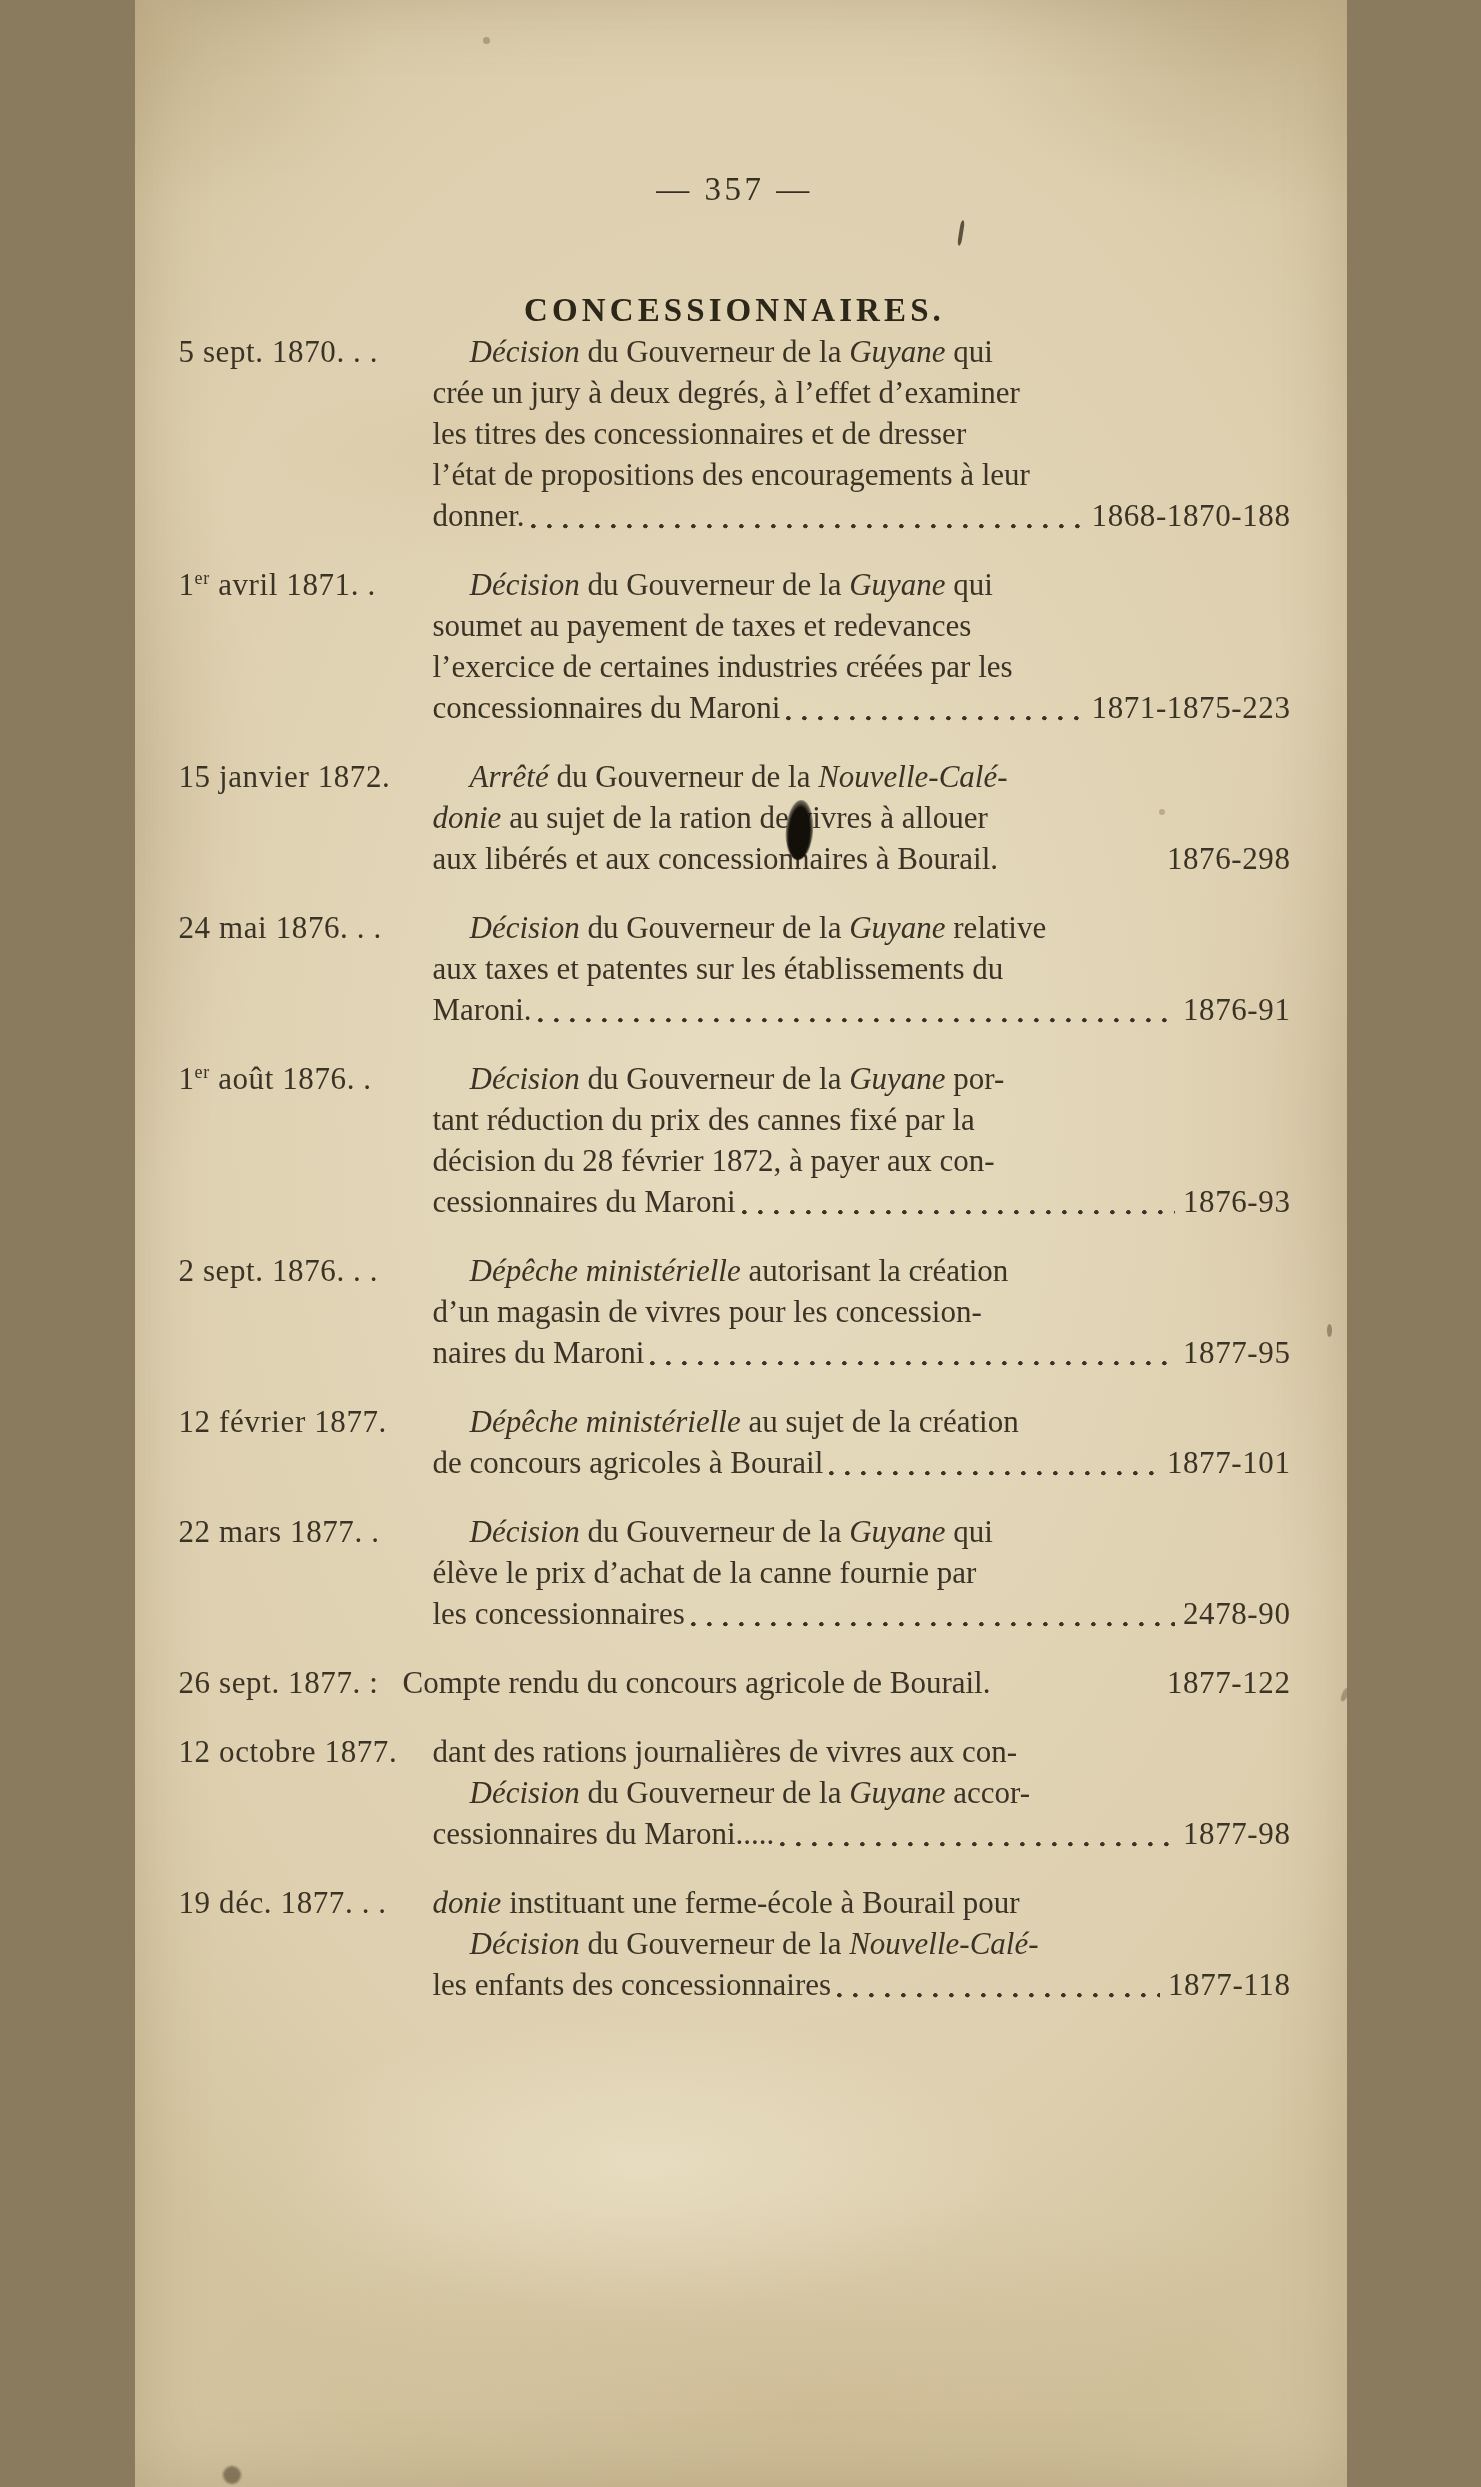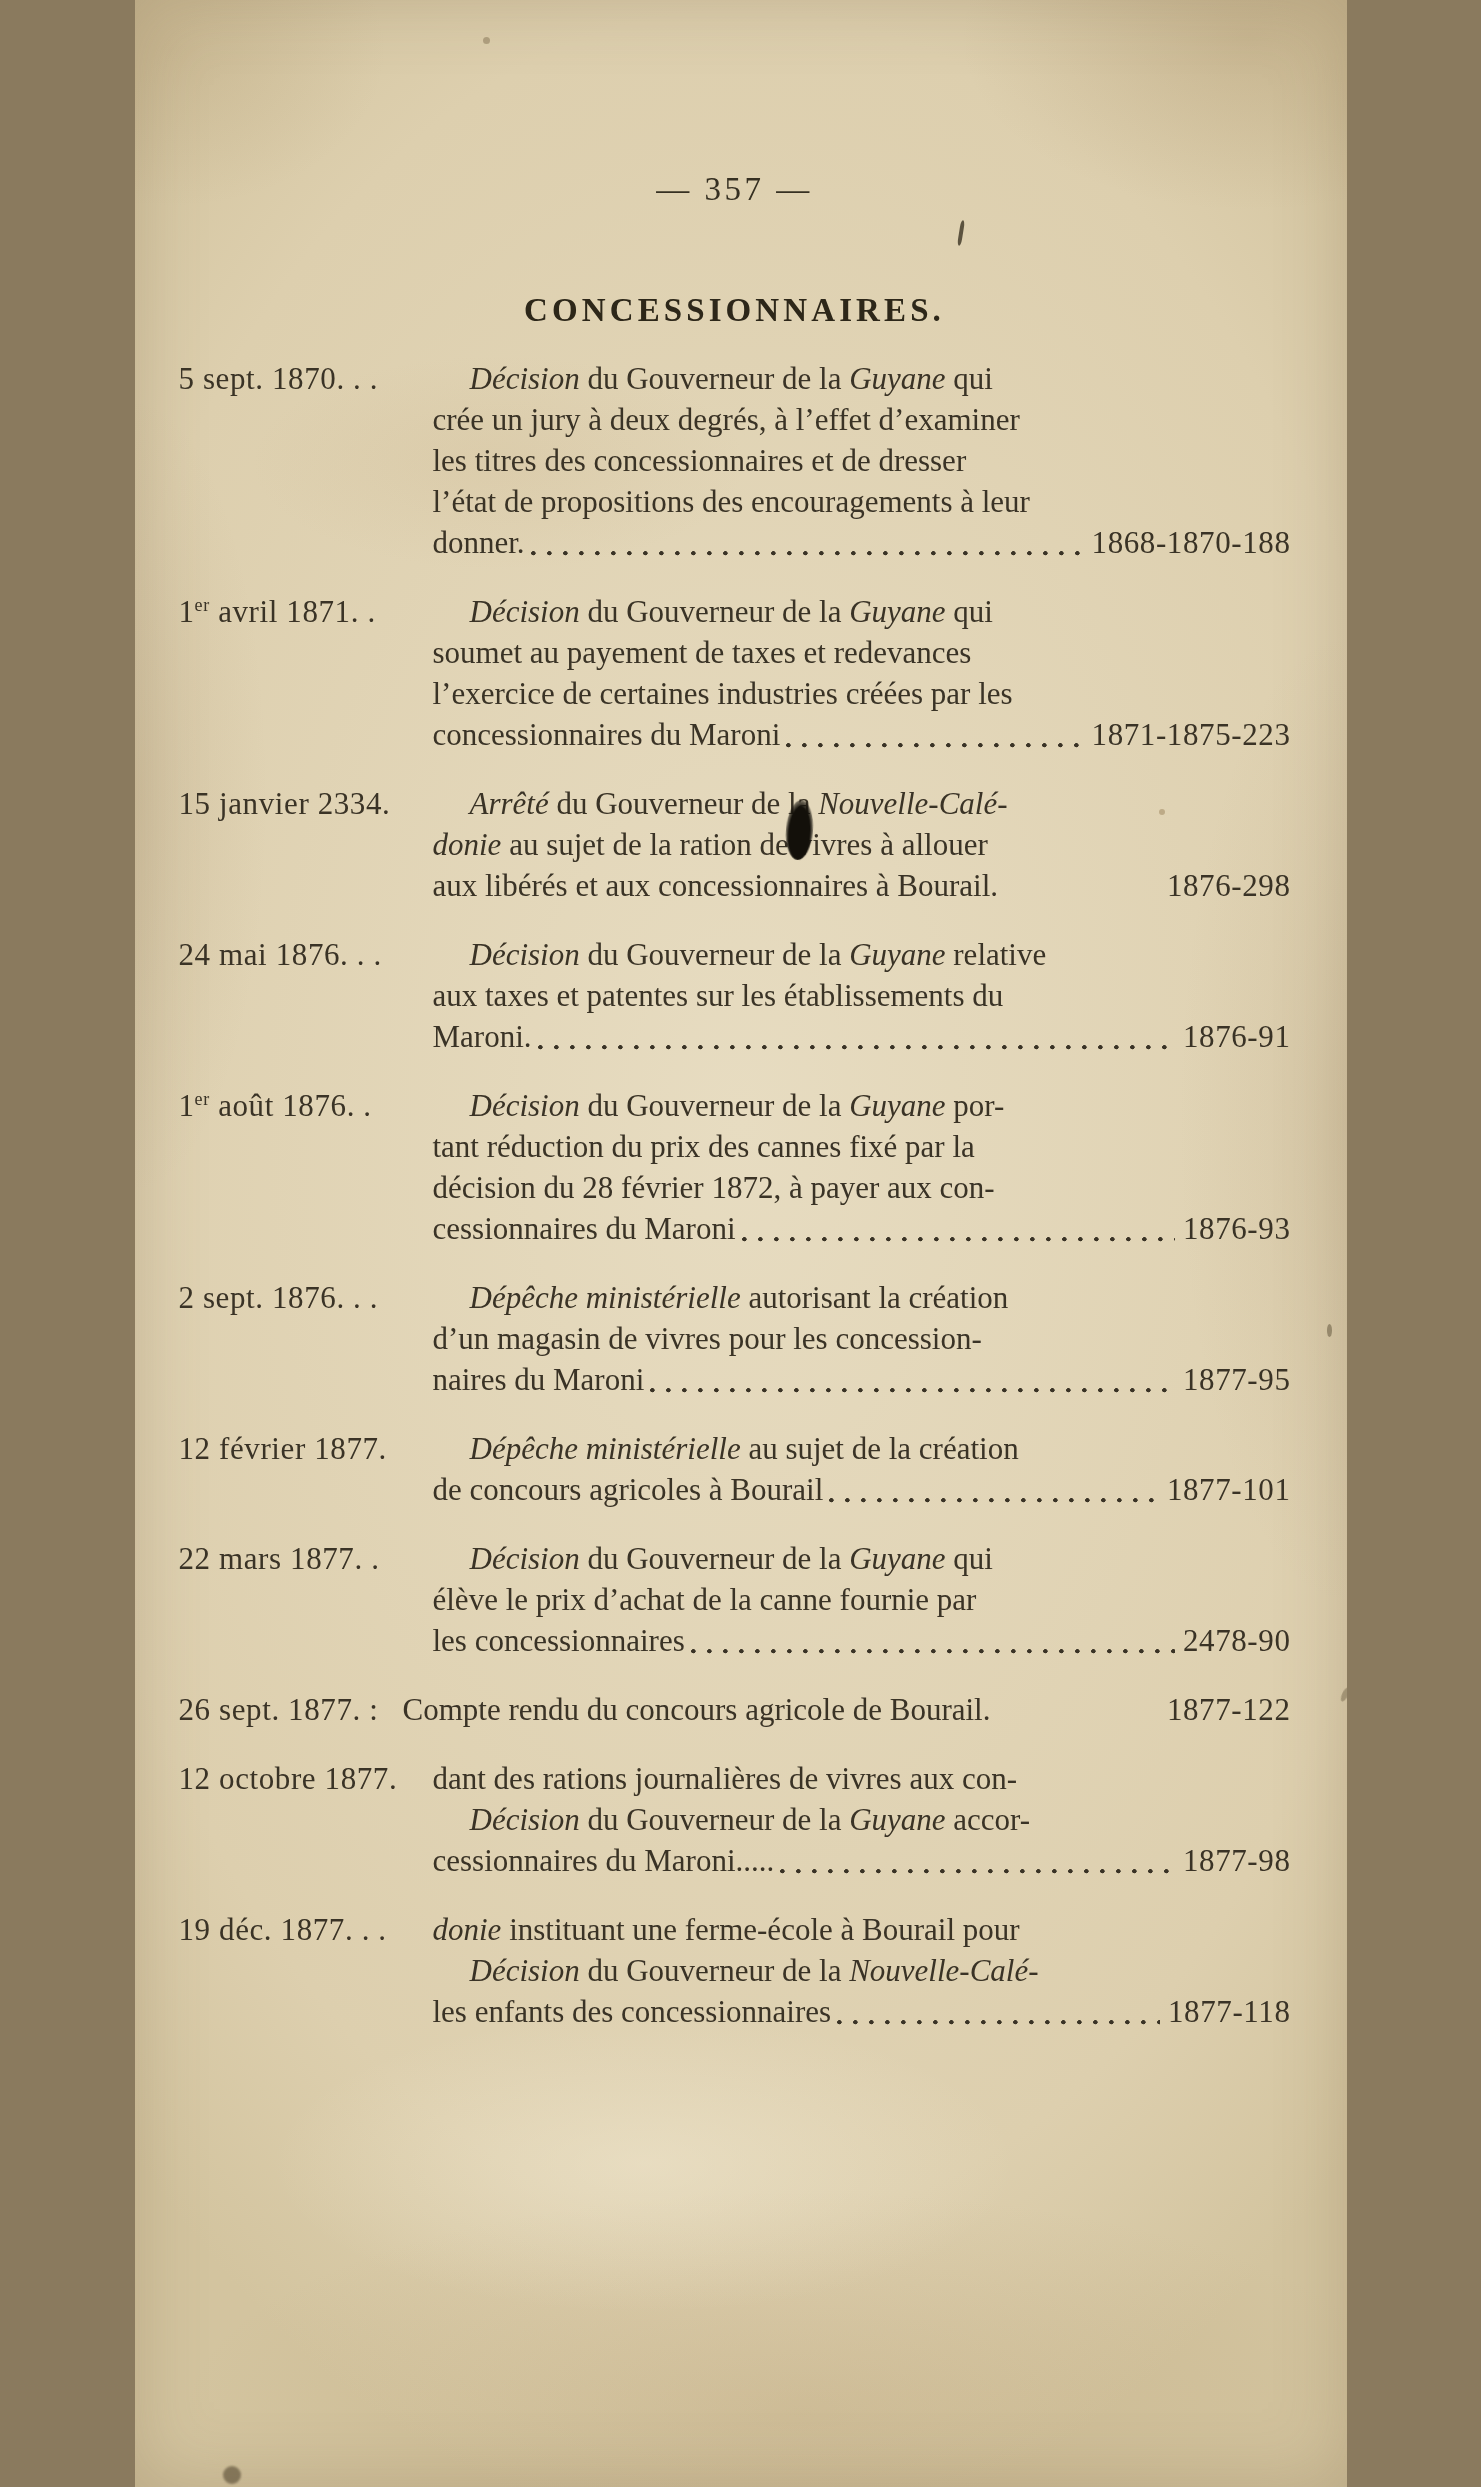--- a/index.html
+++ b/index.html
@@ -17,21 +17,21 @@
       radial-gradient(ellipse 532px 213px at 42% 87%, rgba(244,236,214,.45), rgba(244,236,214,0) 70%),
       radial-gradient(ellipse 828px 296px at 55% 97%, rgba(168,138,92,.20), rgba(168,138,92,0) 75%),
       radial-gradient(ellipse 355px 154px at 30% 18.6%, rgba(188,160,115,.14), rgba(188,160,115,0) 70%),
       radial-gradient(ellipse 887px 1420px at 50% 45%, #e7dcc1, #ddcfae 78%, #d3c49f 100%);
     box-shadow:inset 0 0 71px rgba(110,88,56,.25);
     overflow:hidden;
   }
   .content{position:absolute;left:44px;top:0;width:1112px;}
   .pagenum{margin-top:169px;text-align:center;font-size:33px;line-height:41px;letter-spacing:3.5px;color:#363022;}
   .title{margin-top:80px;text-align:center;font-size:33px;line-height:41px;font-weight:bold;letter-spacing:4.1px;color:#2d2719;}
-  .entries{margin-top:27px;}
+  .entries{}
   .entry{display:flex;align-items:flex-start;margin-bottom:28px;font-size:31px;line-height:41px;}
   .date{width:254px;flex:0 0 254px;letter-spacing:0.6px;white-space:nowrap;}
   .date sup{font-size:.58em;vertical-align:super;line-height:0;}
   .body{flex:1 1 auto;min-width:0;}
   .line{display:flex;align-items:flex-end;white-space:pre;}
   .line .txt{flex:0 0 auto;}
   .line.first .txt{padding-left:37px;}
   .line.flush{margin-left:-30px;gap:8px;}
   .em{font-style:italic;}
   .leader{flex:1 1 auto;align-self:stretch;margin:0 8.3px 0 6px;
@@ -73,21 +73,21 @@
         <div class="entry">
           <div class="date"><span>1</span><span><sup>er</sup></span><span> avril 1871. .</span></div>
           <div class="body">
             <div class="line first"><span class="txt"><span class="em">Décision</span><span> du Gouverneur de la </span><span class="em">Guyane</span><span> qui</span></span></div>
             <div class="line"><span class="txt"><span>soumet au payement de taxes et redevances</span></span></div>
             <div class="line"><span class="txt"><span>l’exercice de certaines industries créées par les</span></span></div>
             <div class="line"><span class="txt"><span>concessionnaires du Maroni</span></span><span class="leader"></span><span class="ref">1871-1875-223</span></div>
           </div>
         </div>
         <div class="entry">
-          <div class="date"><span>15 janvier 2334.</span></div>
+          <div class="date"><span>15 janvier 1872.</span></div>
           <div class="body">
             <div class="line first"><span class="txt"><span class="em">Arrêté</span><span> du Gouverneur de la </span><span class="em">Nouvelle-Calé-</span></span></div>
             <div class="line"><span class="txt"><span class="em">donie</span><span> au sujet de la ration de vivres à allouer</span></span></div>
             <div class="line"><span class="txt"><span>aux libérés et aux concessionnaires à Bourail.</span></span><span class="spacer"></span><span class="ref">1876-298</span></div>
           </div>
         </div>
         <div class="entry">
           <div class="date"><span>24 mai 1876. . .</span></div>
           <div class="body">
             <div class="line first"><span class="txt"><span class="em">Décision</span><span> du Gouverneur de la </span><span class="em">Guyane</span><span> relative</span></span></div>

